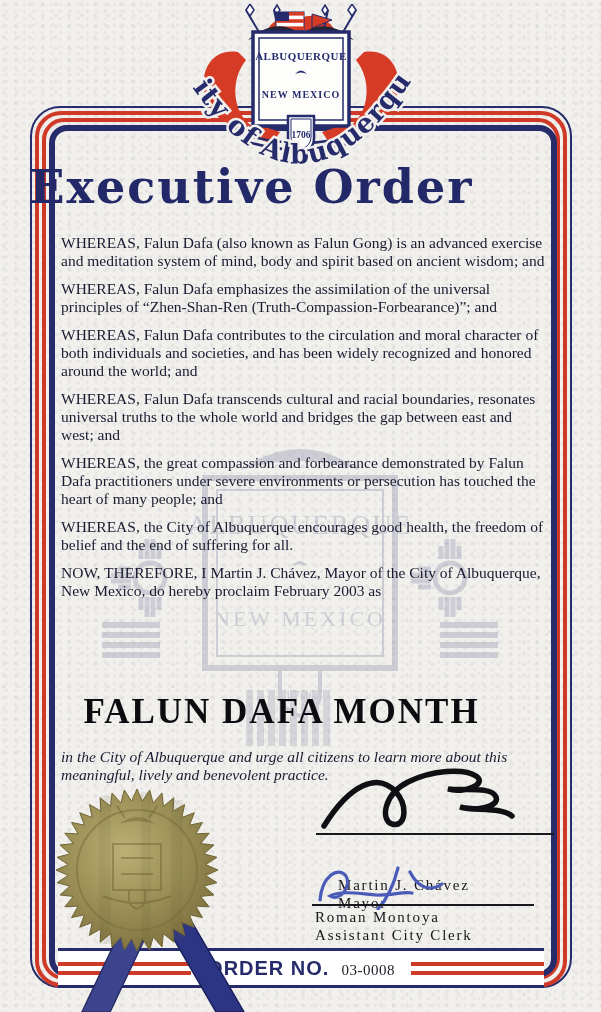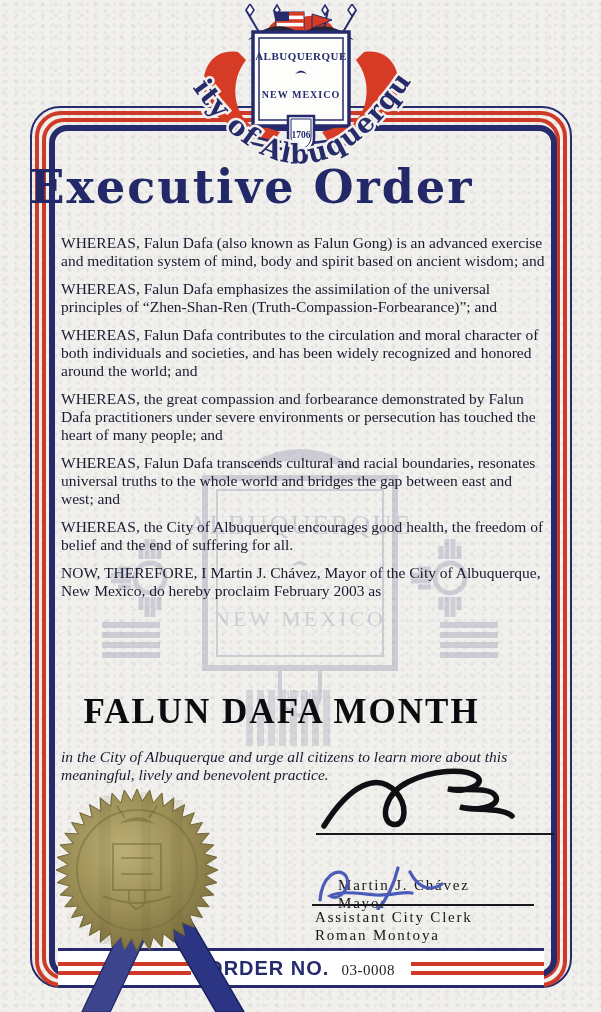--- a/index.html
+++ b/index.html
@@ -173,22 +173,22 @@
     <textPath href="#arcpath" startOffset="50%" text-anchor="middle">City of Albuquerque</textPath>
   </text>
 </svg>
 
 <div class="exec-title">Executive Order</div>
 
 <div class="body-text">
   <p>WHEREAS, Falun Dafa (also known as Falun Gong) is an advanced exercise and meditation system of mind, body and spirit based on ancient wisdom; and</p>
   <p>WHEREAS, Falun Dafa emphasizes the assimilation of the universal principles of “Zhen-Shan-Ren (Truth-Compassion-Forbearance)”; and</p>
   <p>WHEREAS, Falun Dafa contributes to the circulation and moral character of both individuals and societies, and has been widely recognized and honored around the world; and</p>
+  <p>WHEREAS, Falun Dafa transcends cultural and racial boundaries, resonates universal truths to the whole world and bridges the gap between east and west; and</p>
   <p>WHEREAS, the great compassion and forbearance demonstrated by Falun Dafa practitioners under severe environments or persecution has touched the heart of many people; and</p>
-  <p>WHEREAS, Falun Dafa transcends cultural and racial boundaries, resonates universal truths to the whole world and bridges the gap between east and west; and</p>
   <p>WHEREAS, the City of Albuquerque encourages good health, the freedom of belief and the end of suffering for all.</p>
   <p>NOW, THEREFORE, I Martin J. Chávez, Mayor of the City of Albuquerque, New Mexico, do hereby proclaim February 2003 as</p>
 </div>
 
 <div class="proc-title">FALUN DAFA MONTH</div>
 
 <div class="closing-text">in the City of Albuquerque and urge all citizens to learn more about this meaningful, lively and benevolent practice.</div>
 
 <svg class="sig-svg sig-mayor-svg" width="252" height="68" viewBox="0 0 252 68">
   <path d="M12,60 C38,18 66,6 84,26 C96,40 94,62 80,58 C68,54 72,28 96,16 C120,4 152,2 164,10 C176,18 152,28 136,23 C152,25 180,20 184,31 C188,42 160,45 148,41 C162,45 190,41 200,50" fill="none" stroke="#101014" stroke-width="5.5" stroke-linecap="round"></path>
@@ -197,22 +197,22 @@
 <div class="sig-block mayor-block">
   <div>Martin J. Chávez</div>
   <div>Mayor</div>
 </div>
 
 <svg class="sig-svg sig-clerk-svg" width="232" height="46" viewBox="0 0 232 46">
   <path d="M12,36 C14,12 30,2 38,12 C44,22 32,38 22,32 C32,26 54,30 68,31 C82,32 96,27 104,29 M90,4 C86,20 80,34 70,45 M102,8 C110,24 122,28 134,20" fill="none" stroke="#4b5cb8" stroke-width="3.2" stroke-linecap="round"></path>
 </svg>
 <div class="sig-line clerk-line"></div>
 <div class="sig-block clerk-block">
+  <div>Roman Montoya</div>
   <div>Assistant City Clerk</div>
-  <div>Roman Montoya</div>
 </div>
 
 <svg class="ribbons" width="200" height="122" viewBox="0 0 200 122">
   <polygon points="78,8 106,8 52,122 24,122" fill="#2c3584" stroke="#1c2260" stroke-width="1.5"></polygon>
   <polygon points="92,8 120,8 186,122 158,122" fill="#2c3584" stroke="#1c2260" stroke-width="1.5"></polygon>
   <polygon points="78,8 106,8 52,122 24,122" fill="rgba(255,255,255,.08)"></polygon>
 </svg>
 
 <svg class="seal" width="164" height="164" viewBox="0 0 164 164">
   <defs>

